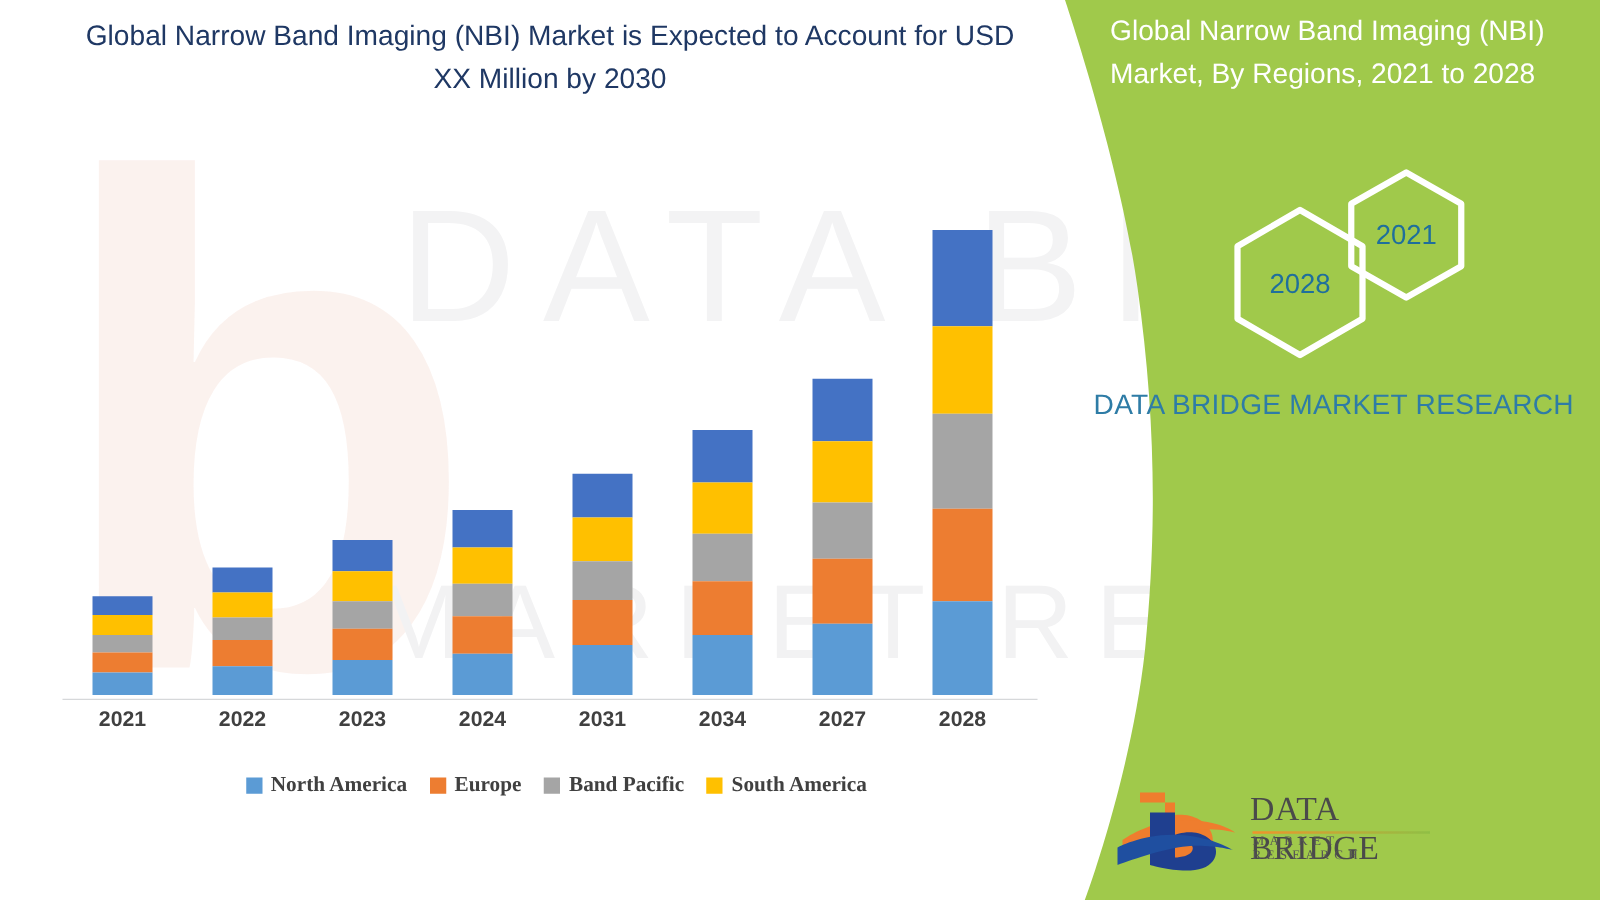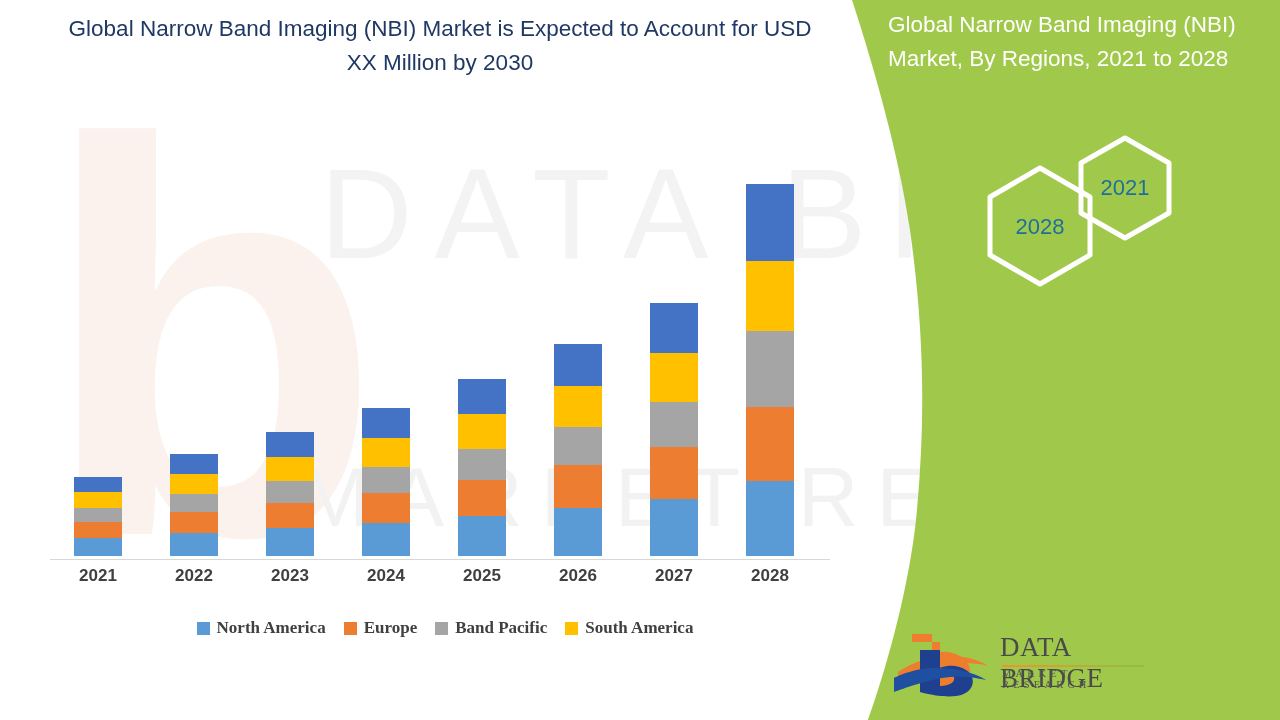--- a/index.html
+++ b/index.html
@@ -178,22 +178,22 @@
         </div>
       </div>
     <div class="axis-line"></div>
   </div>
 
   <div class="xlabels" id="xlabels">
       <span class="xlabel" style="left: 0px;">2021</span>
       <span class="xlabel" style="left: 96px;">2022</span>
       <span class="xlabel" style="left: 192px;">2023</span>
       <span class="xlabel" style="left: 288px;">2024</span>
-      <span class="xlabel" style="left: 384px;">2025</span>
-      <span class="xlabel" style="left: 480px;">2026</span>
+      <span class="xlabel" style="left: 384px;">2031</span>
+      <span class="xlabel" style="left: 480px;">2034</span>
       <span class="xlabel" style="left: 576px;">2027</span>
       <span class="xlabel" style="left: 672px;">2028</span>
     </div>
 
   <div class="legend" id="legend">
       <div class="legend-item">
         <span class="legend-swatch" style="background: rgb(91, 155, 213);"></span>
         <span class="legend-label">North America</span>
       </div>
       <div class="legend-item">
@@ -220,20 +220,21 @@
 
     <div class="hexwrap">
       <svg width="230" height="180" viewBox="0 0 230 180">
         <polygon points="148,8 192,33 192,83 148,108 104,83 104,33" fill="none" stroke="#ffffff" stroke-width="5" stroke-linejoin="round"></polygon>
         <polygon points="63,38 113,67 113,125 63,154 13,125 13,67" fill="none" stroke="#ffffff" stroke-width="5" stroke-linejoin="round"></polygon>
       </svg>
       <span class="hex-label" style="left:98px;top:45px;">2021</span>
       <span class="hex-label" style="left:13px;top:84px;">2028</span>
     </div>
 
+    <div class="brand-text">DATA BRIDGE MARKET RESEARCH</div>
 
     <div class="logo">
       <svg width="105" height="70" viewBox="0 0 105 70">
         <path d="M22 6 L42 6 L42 26 C42 26 56 20 70 28 C84 36 84 54 68 60 C55 64 42 58 42 58 L42 38 C42 38 52 34 58 40 C63 45 58 52 50 51 L50 14 L22 14 Z" fill="#ef7d2e"></path>
         <path d="M8 44 C8 44 30 28 58 28 C86 28 98 38 98 38 C98 38 78 32 56 38 C34 44 8 58 8 58 Z" fill="#ef7d2e"></path>
         <path d="M30 22 L50 22 L50 40 C50 40 64 34 76 42 C88 50 84 66 66 68 C50 70 30 64 30 64 Z
                  M50 48 L50 58 C50 58 62 58 64 52 C66 46 56 45 50 48 Z" fill="#1f3f8f"></path>
         <path d="M4 50 C4 50 26 38 54 40 C82 42 96 52 96 52 C96 52 74 46 52 50 C30 54 4 64 4 64 Z" fill="#1f4fa0"></path>
       </svg>
       <span class="logo-data">DATA BRIDGE</span>

